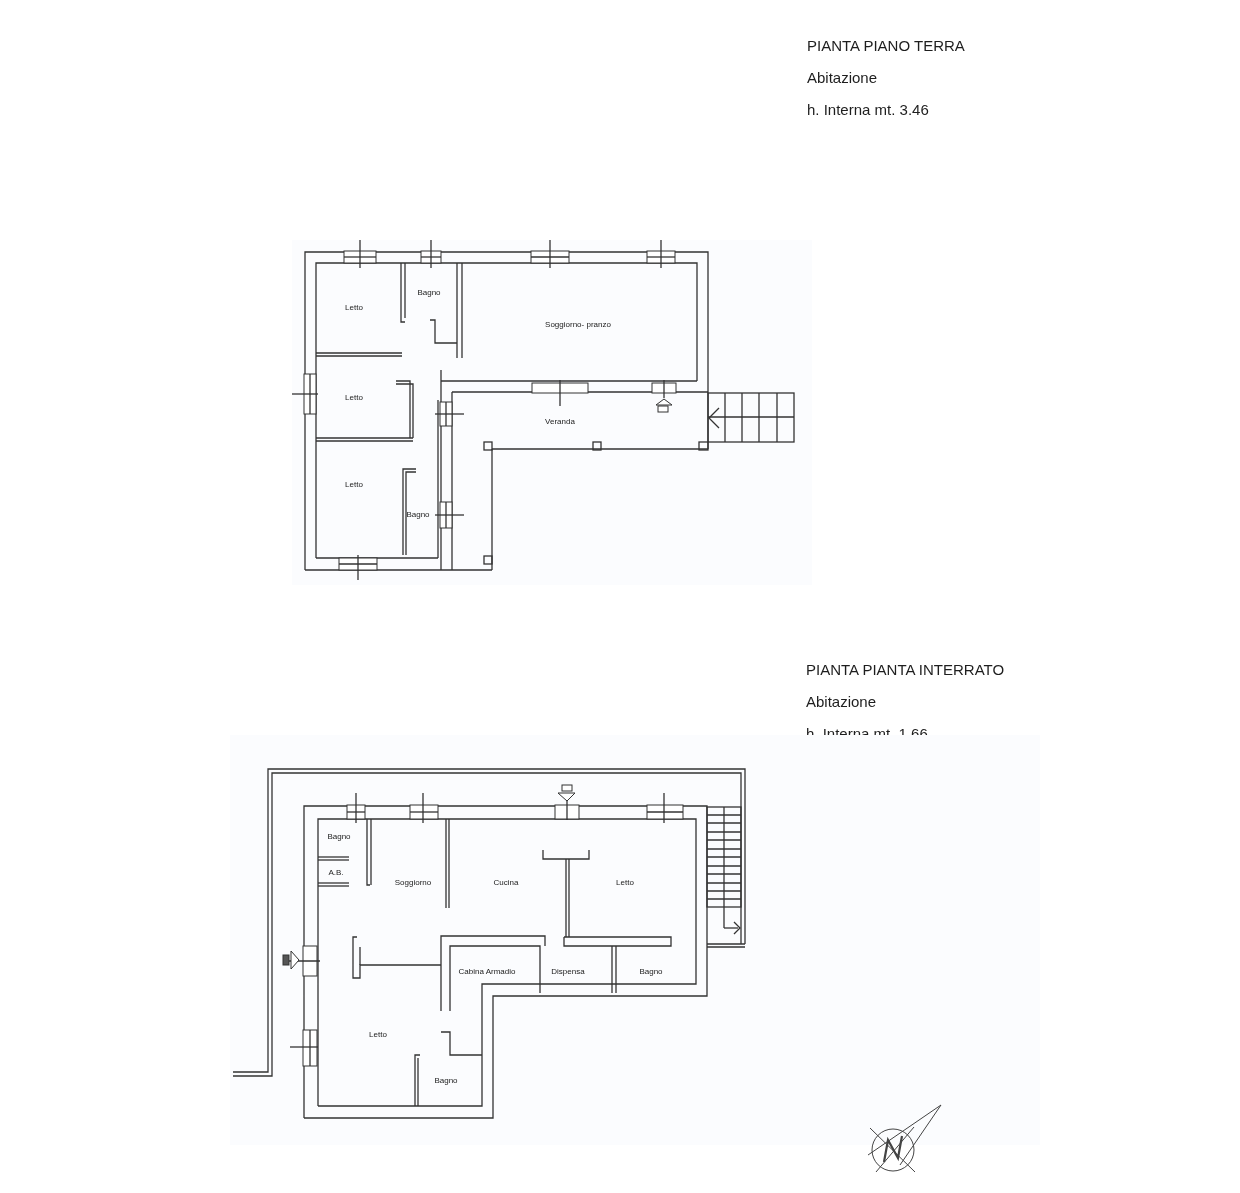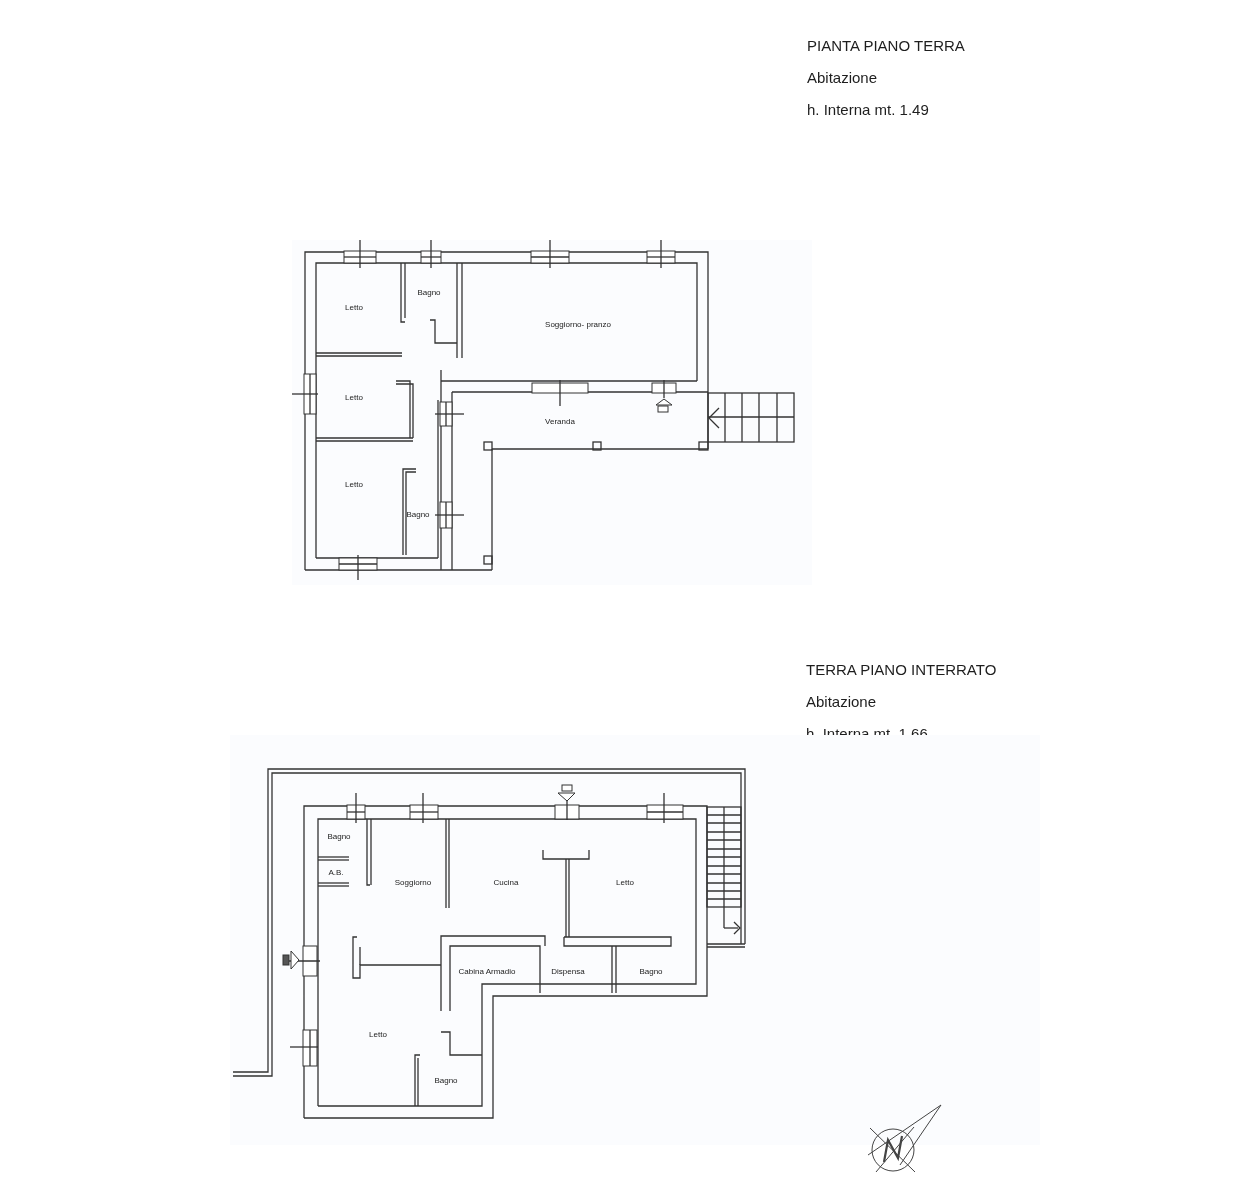--- a/index.html
+++ b/index.html
@@ -11,25 +11,25 @@
   .room-label { font-family: "Liberation Sans", sans-serif; font-size: 8px; fill: #222; }
   .w { stroke: #333; stroke-width: 1.3; fill: none; }
   .win { stroke: #333; stroke-width: 1; fill: #fff; }
 </style>
 </head>
 <body>
 
 <div class="caption" style="left:807px; top:38px;">
   <div>PIANTA PIANO TERRA</div>
   <div>Abitazione</div>
-  <div>h. Interna mt. 1.49</div>
+  <div>h. Interna mt. 3.46</div>
 </div>
 
 <div class="caption" style="left:806px; top:662px;">
-  <div>TERRA PIANO INTERRATO</div>
+  <div>PIANTA PIANTA INTERRATO</div>
   <div>Abitazione</div>
   <div>h. Interna mt. 1.66</div>
 </div>
 
 <svg class="plan" width="1240" height="1193" viewBox="0 0 1240 1193">
 
   <g>
     <rect x="292" y="240" width="520" height="345" fill="#fbfcfe"></rect>
     <rect x="230" y="735" width="810" height="410" fill="#fbfcfe"></rect>
   </g>

